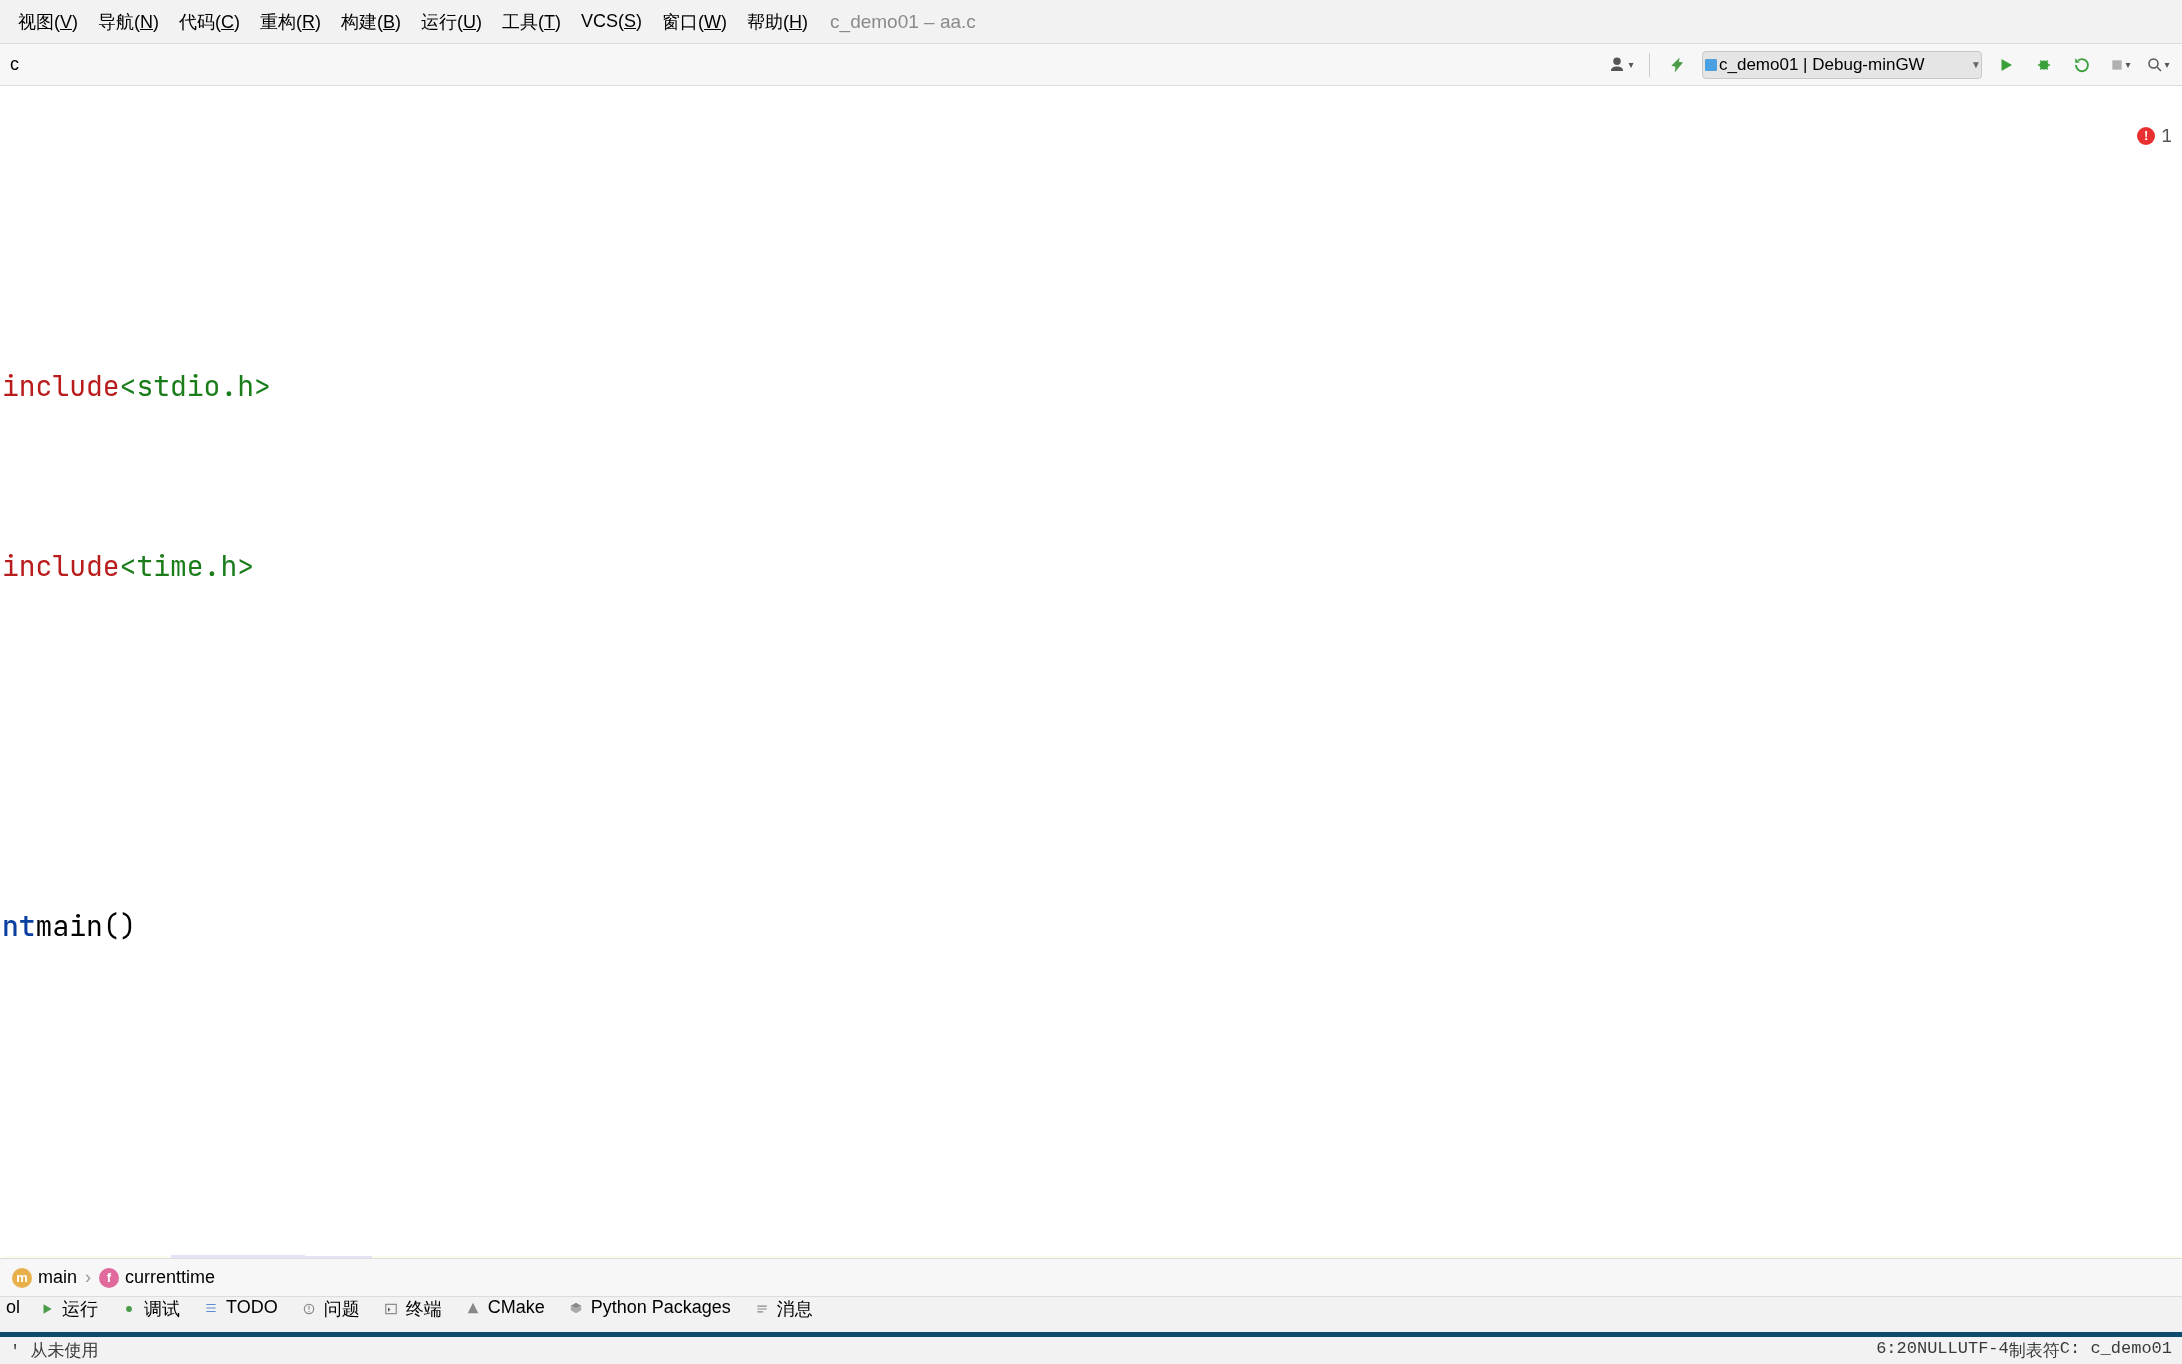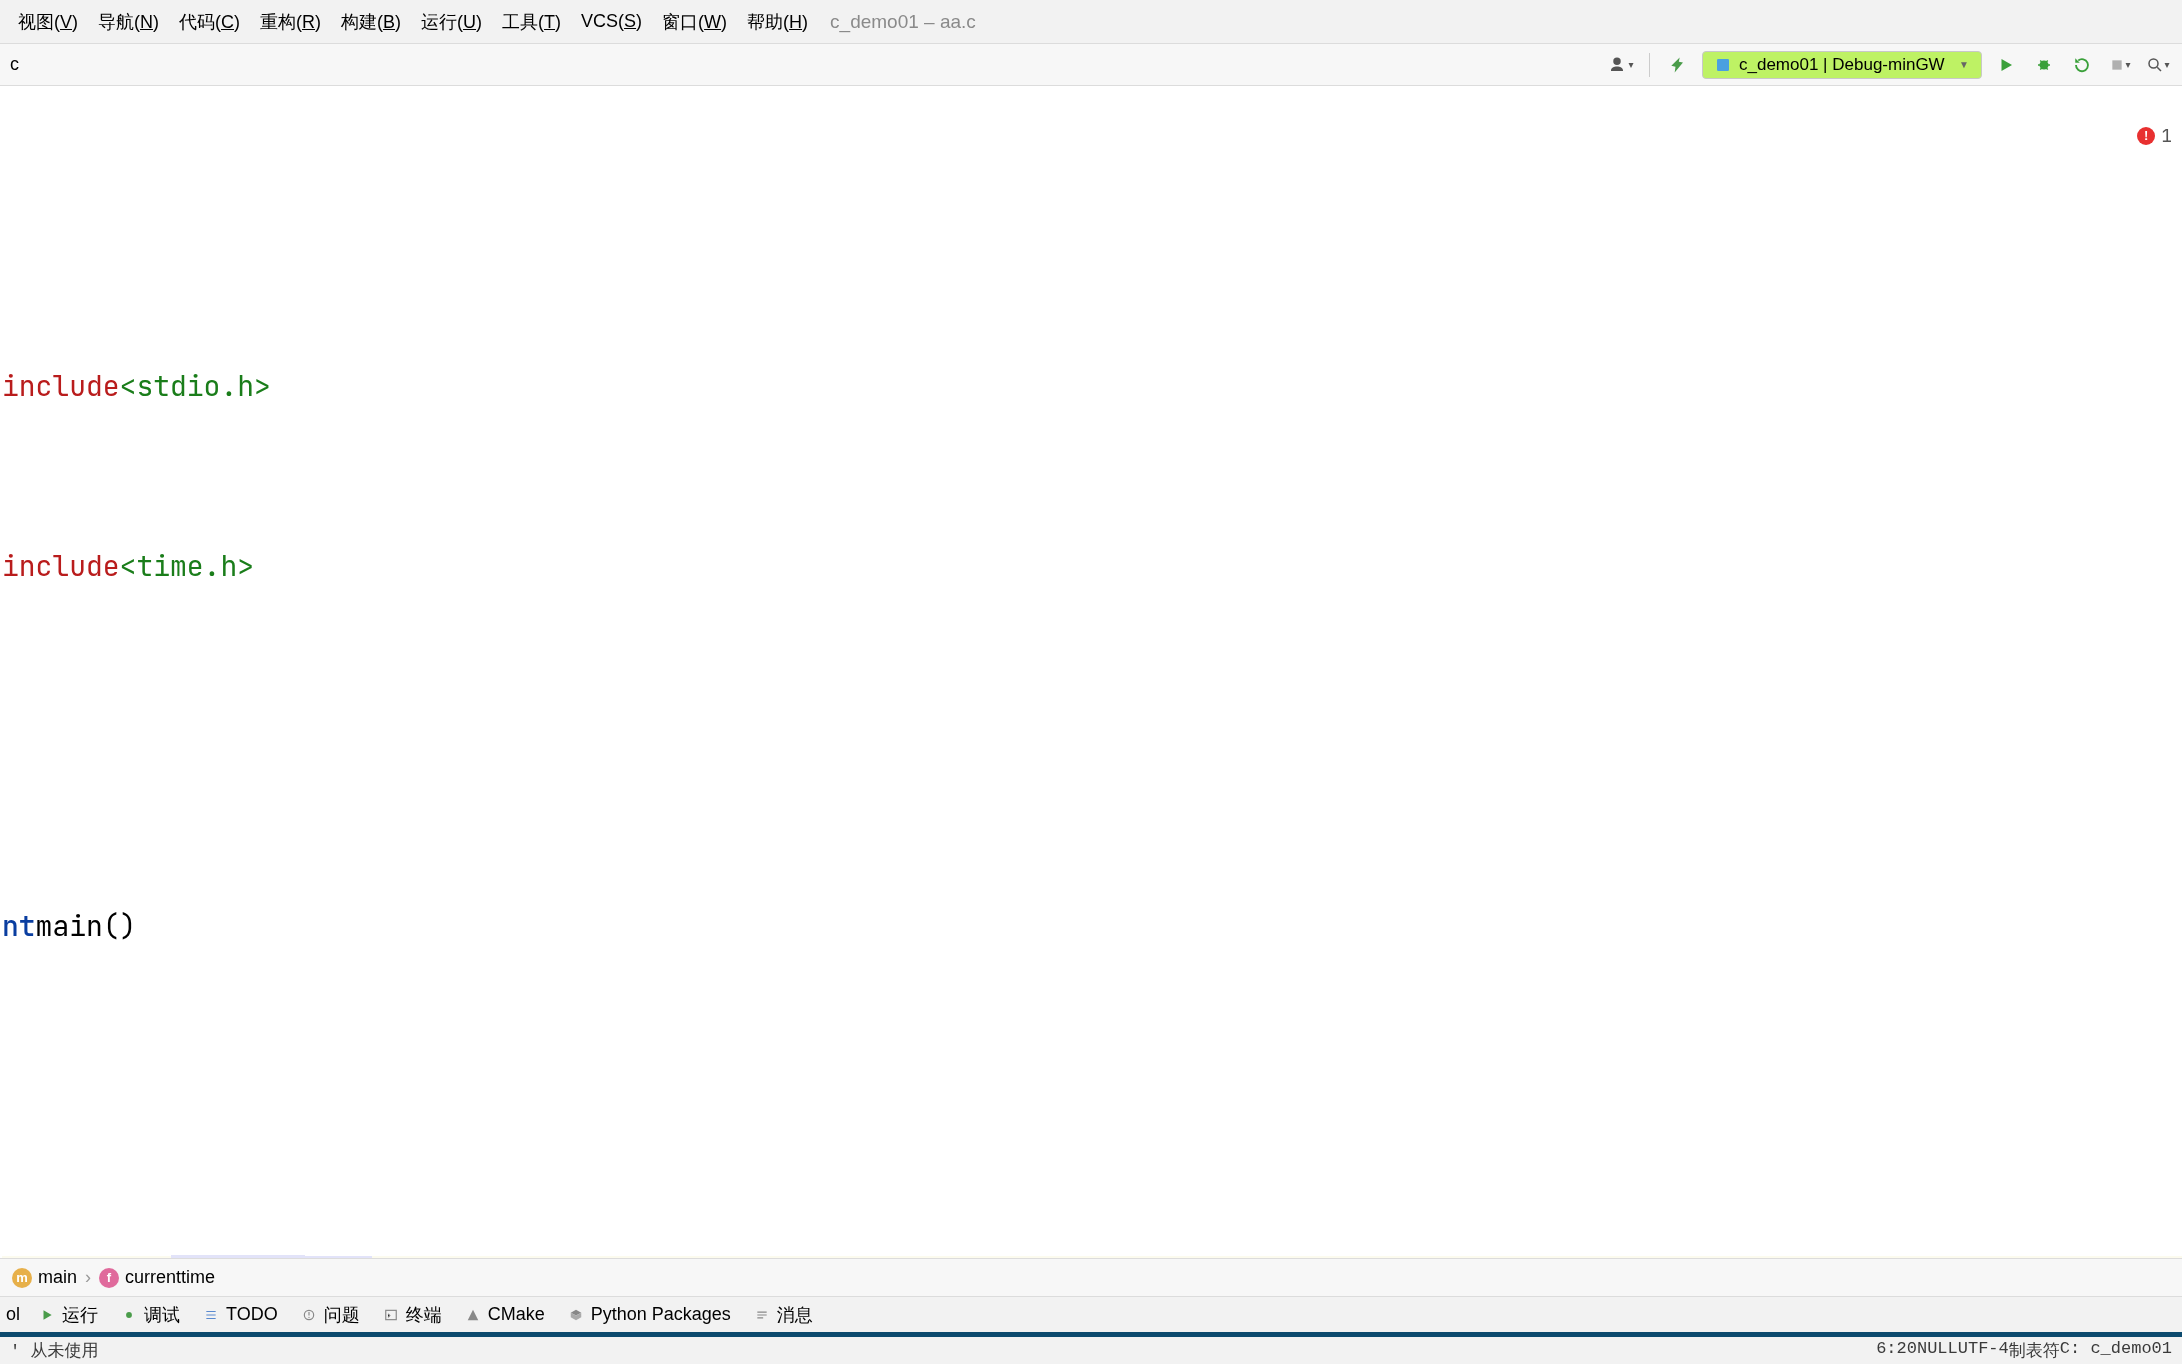--- a/index.html
+++ b/index.html
@@ -49,24 +49,24 @@
 .toolbar .left { flex: 1; color:#000; font-size: 18px; }
 .toolbar .right { display: flex; align-items: center; gap: 10px; }
 .toolbar .iconbtn {
   width: 28px; height: 28px;
   display:flex; align-items:center; justify-content:center;
   cursor:pointer;
 }
 .toolbar .user { display:flex; align-items:center; gap:2px; }
 .toolbar .sep { width:1px; height:24px; background:#ccc; margin:0 4px;}
 .toolbar .config {
-  display:flex; align-items:center; gap:8px;
+  display:flex; align-items:center; 
   border:1px solid #c8c8c8; border-radius:4px;
-  padding: 3px 12px;
-  background:#bef264;
+  padding: 3px 0;
+  background:#e5e5e5;
   min-width: 280px;
 }
 .toolbar .config .cfgtext { flex:1; font-size:17px; color:#000;}
 .toolbar .config .chev { color:#666; font-size:10px;}
 
 
 .editor {
   flex:1;
   position:relative;
   font-family: "JetBrains Mono","Consolas",monospace;
@@ -127,21 +127,21 @@
   width:20px;height:20px;border-radius:50%;
   display:flex;align-items:center;justify-content:center;
   font-size:13px;font-weight:bold;color:#fff;
 }
 .bc-m { background:#e7b04a;}
 .bc-f { background:#e06a9c;}
 
 
 .toolwindow {
   height:36px;
-  display:flex; align-items:center;
+  display:flex; align-items:flex-start;
   background:#f2f2f2;
   border-top:1px solid #dcdcdc;
   padding:0 6px; gap:14px;
   font-size:18px;
 }
 .toolwindow .tw-item { display:flex; align-items:center; gap:6px; padding:0 4px; cursor:pointer;}
 .tw-icon { width:18px;height:18px; display:flex;align-items:center;justify-content:center; color:#5a5a5a;}
 
 
 .statusbar {

